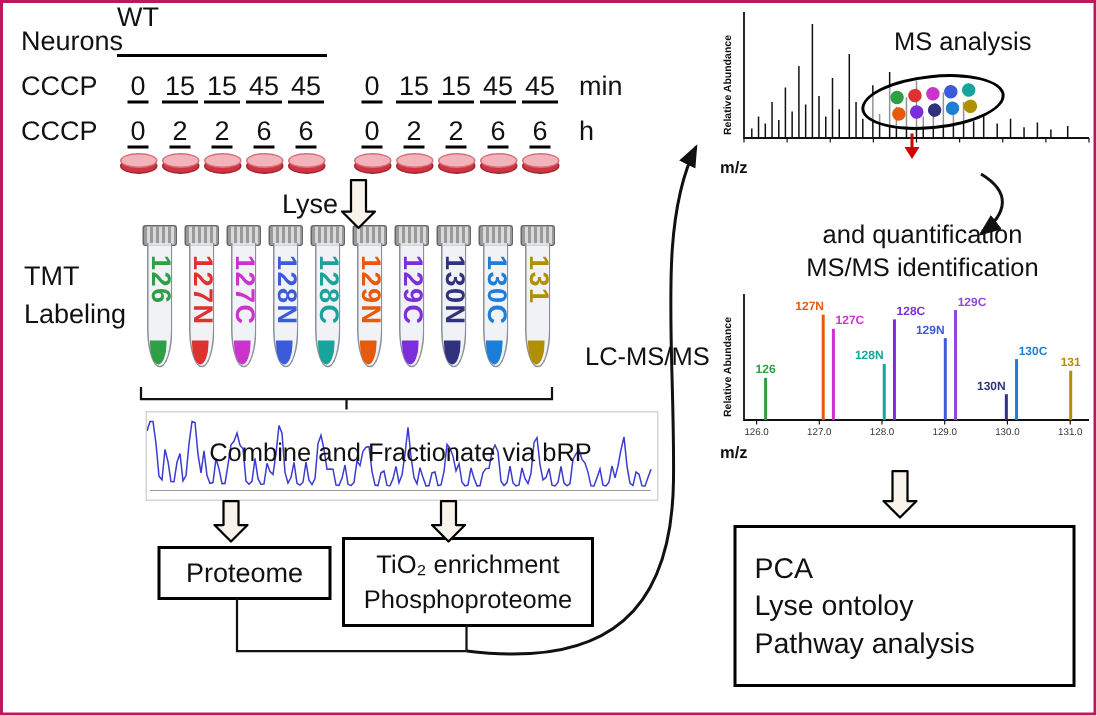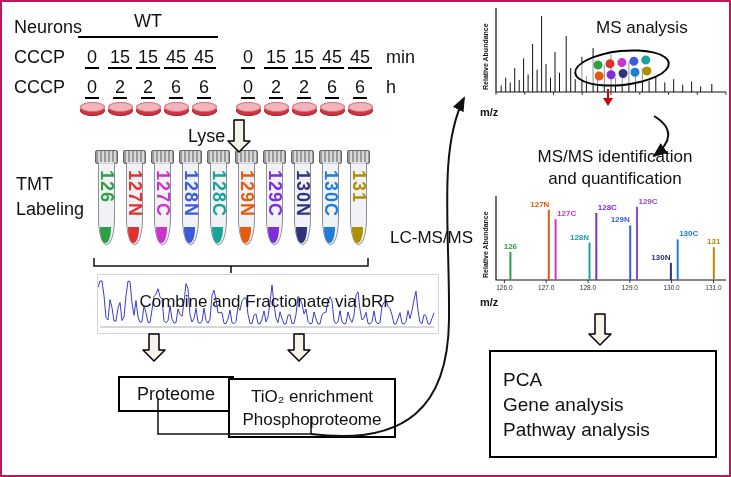--- a/index.html
+++ b/index.html
@@ -3,21 +3,21 @@
 <meta charset="utf-8">
 <style>
   html,body { margin:0; padding:0; background:#fff; }
   .stage { position:relative; width:731px; height:477px; background:#fff; overflow:hidden;
            font-family:"Liberation Sans",sans-serif; color:#111; border:2px solid #be185d; box-sizing:border-box; }
 
   
   .exp { position:absolute; left:12px; top:6px; font-size:18px; }
   .exp-row { display:flex; align-items:flex-end; height:30px; }
   .exp-label { width:64px; }
-  .grp { width:140px; text-align:center; border-bottom:2px solid #000; padding-bottom:4px; }
+  .grp { width:140px; text-align:left; border-bottom:2px solid #000; padding-bottom:14px; }
   .grp.ko { margin-left:16px; }
   .cell { width:28px; text-align:center; }
   .cell.gap { margin-left:16px; }
   .cell u { text-decoration:none; border-bottom:2px solid #000; padding:0 2px; }
   .exp-unit { margin-left:12px; }
   .dish-row { display:flex; margin-left:64px; margin-top:4px; }
   .dish-cell { width:28px; display:flex; justify-content:center; }
   .dish-cell.gap { margin-left:16px; }
   .dish { position:relative; width:25px; height:14px; }
   .dish .body { position:absolute; left:0; bottom:0; width:23px; height:9px; background:#cf3440; border:1px solid #9f2630; border-radius:50%; }
@@ -35,22 +35,22 @@
               border:1px solid #8a8f98; border-top:none; border-radius:0 0 50% 50% / 0 0 26px 26px; }
   .liquid { position:absolute; bottom:1px; left:1px; width:11px; height:16px; border-radius:0 0 50% 50% / 0 0 14px 14px; }
   .tlabel { position:absolute; top:20px; left:4px; writing-mode:vertical-rl; font-size:18px; font-weight:bold; letter-spacing:1px; }
 
   
   .chrom { position:absolute; left:95px; top:272px; width:340px; height:58px; background:#fff; border:1px solid #d5d5d5; }
   .combine-text { position:absolute; left:95px; top:290px; width:340px; text-align:center; font-size:17px; z-index:3; }
 
   
   .obox { position:absolute; border:2px solid #000; background:#fff; display:flex; flex-direction:column; align-items:center; justify-content:center; }
-  .box-proteome { left:116px; top:362px; width:112px; height:32px; font-size:18px;margin-top:12px; }
-  .box-phospho  { left:226px; top:376px; width:164px; height:56px; font-size:17px; line-height:23px; }
+  .box-proteome { left:103px; top:362px; width:112px; height:32px; font-size:18px; }
+  .box-phospho  { left:226px; top:356px; width:164px; height:56px; font-size:17px; line-height:23px; }
   .box-analysis { left:487px; top:348px; width:228px; height:108px; align-items:flex-start; justify-content:center;
                   font-size:19px; line-height:25px; padding-left:12px; box-sizing:border-box; }
 
   .lcms { position:absolute; left:388px; top:226px; font-size:17px; }
 
   
   .spec { position:absolute; }
   .spec1 { left:478px; top:4px; width:248px; height:118px; }
   .spec2 { left:478px; top:190px; width:248px; height:122px; }
   .ylab { position:absolute; left:2px; transform-origin:0 0; transform:rotate(-90deg);
@@ -330,22 +330,22 @@
       <span class="dot" style="background: rgb(59, 91, 219);"></span>
       <span class="dot" style="background: rgb(24, 163, 155);"></span>
       <span class="dot" style="background: rgb(232, 89, 12);"></span>
       <span class="dot" style="background: rgb(123, 46, 218);"></span>
       <span class="dot" style="background: rgb(48, 50, 126);"></span>
       <span class="dot" style="background: rgb(28, 126, 214);"></span>
       <span class="dot" style="background: rgb(176, 143, 0);"></span>
     </div>
 
   <div class="msms-title">
+    <div>and quantification</div>
     <div>MS/MS identification</div>
-    <div>and quantification</div>
   </div>
 
   <div class="spec spec2">
     <div class="ylab" style="top:86px;">Relative Abundance</div>
     <svg id="msms-svg" width="248" height="104">
         <path d="M16,4 L16,88 L246,88" stroke="#111" stroke-width="1.2" fill="none"></path>
         <line x1="24.4" y1="88" x2="24.4" y2="91" stroke="#111" stroke-width="0.8"></line>
         <text x="24.4" y="98" font-size="6.5" fill="#333" text-anchor="middle" font-family="Liberation Sans,sans-serif">126.0</text>
         <line x1="66.2" y1="88" x2="66.2" y2="91" stroke="#111" stroke-width="0.8"></line>
         <text x="66.2" y="98" font-size="6.5" fill="#333" text-anchor="middle" font-family="Liberation Sans,sans-serif">127.0</text>
@@ -376,21 +376,21 @@
         <line x1="197.7" y1="88" x2="197.7" y2="47.4" stroke="#1c7ed6" stroke-width="2"></line>
         <text x="208.7" y="44.4" font-size="8" font-weight="bold" fill="#1c7ed6" text-anchor="middle" font-family="Liberation Sans,sans-serif">130C</text>
         <line x1="233.8" y1="88" x2="233.8" y2="55.2" stroke="#b08f00" stroke-width="2"></line>
         <text x="233.8" y="52.2" font-size="8" font-weight="bold" fill="#b08f00" text-anchor="middle" font-family="Liberation Sans,sans-serif">131</text>
       </svg>
     <div class="mzlab" style="top:104px;">m/z</div>
   </div>
 
   <div class="obox box-analysis" id="analysis-box">
       <div>PCA</div>
-      <div>Gene analysis</div>
+      <div>Lyse ontoloy</div>
       <div>Pathway analysis</div>
     </div>
 
   <svg class="connectors">
     <defs>
       <marker id="ah" markerWidth="9" markerHeight="8" refX="6.5" refY="3" orient="auto">
         <path d="M0,0 L7.5,3 L0,6 Z" fill="#111"></path>
       </marker>
     </defs>
 

